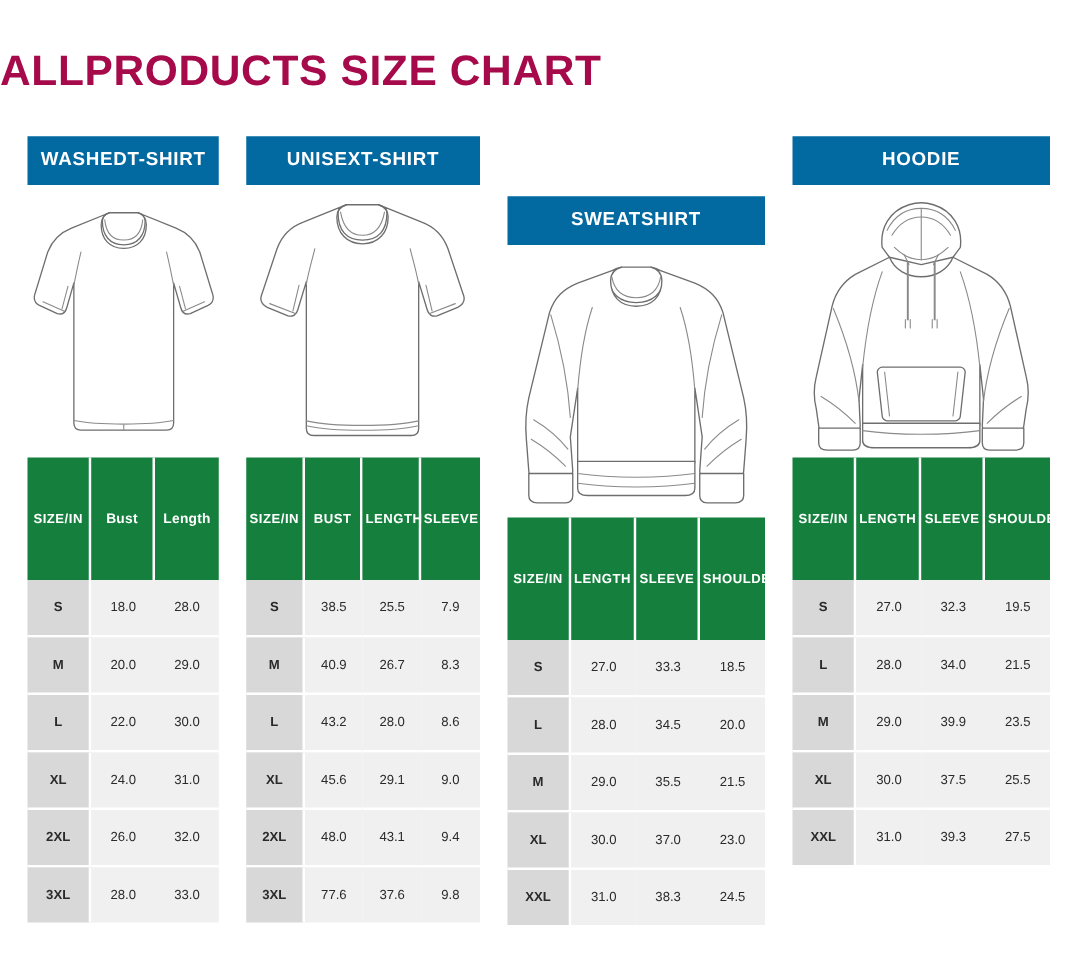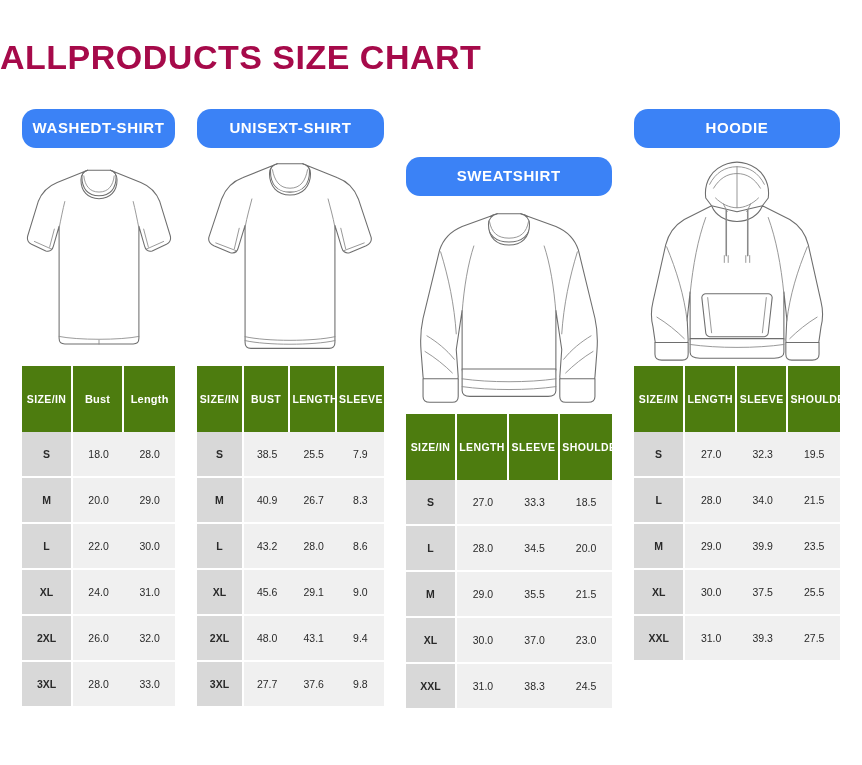--- a/index.html
+++ b/index.html
@@ -46,29 +46,28 @@
     display: flex;
     flex-direction: column;
   }
   .col-1 { width: 156px; }
   .col-2 { width: 190px; }
   .col-3 { width: 210px; margin-top: 48px; }
   .col-4 { width: 210px; }
 
   
   .cat-banner {
-    background: #3b82f6;
+    background: #0369a1;
     color: #ffffff;
     text-align: center;
     font-size: 15px;
     font-weight: bold;
     letter-spacing: 0.6px;
     padding: 11px 4px;
     line-height: 1.1;
-    border-radius: 14px;
   }
 
   
   .garment {
     height: 218px;
     display: flex;
     align-items: center;
     justify-content: center;
     padding-top: 6px;
     box-sizing: border-box;
@@ -100,30 +99,30 @@
   }
 
   
   .size-table {
     border-collapse: separate;
     border-spacing: 0;
     width: 100%;
     table-layout: fixed;
   }
   .size-table th {
-    background: #4d7c0f;
+    background: #15803d;
     color: #ffffff;
     font-size: 10.5px;
     font-weight: bold;
     letter-spacing: 0.4px;
     height: 62px;
     vertical-align: middle;
     text-align: center;
     border-right: 2px solid #ffffff;
-    padding: 2px 2px;
+    padding: 18px 2px;
   }
   .size-table th.mixed {
     font-size: 11px;
     letter-spacing: 0.2px;
   }
   .size-table th:last-child { border-right: none; }
 
   .size-table td {
     font-size: 10.5px;
     height: 42px;
@@ -277,21 +276,21 @@
               <td>9.0</td>
             </tr>
             <tr>
               <td class="size-cell">2XL</td>
               <td>48.0</td>
               <td>43.1</td>
               <td>9.4</td>
             </tr>
             <tr>
               <td class="size-cell">3XL</td>
-              <td>27.7</td>
+              <td>77.6</td>
               <td>37.6</td>
               <td>9.8</td>
             </tr>
           </tbody>
       </table>
     </div>
 
     <div class="col col-3">
       <div class="cat-banner">SWEATSHIRT</div>
       <div class="garment">

